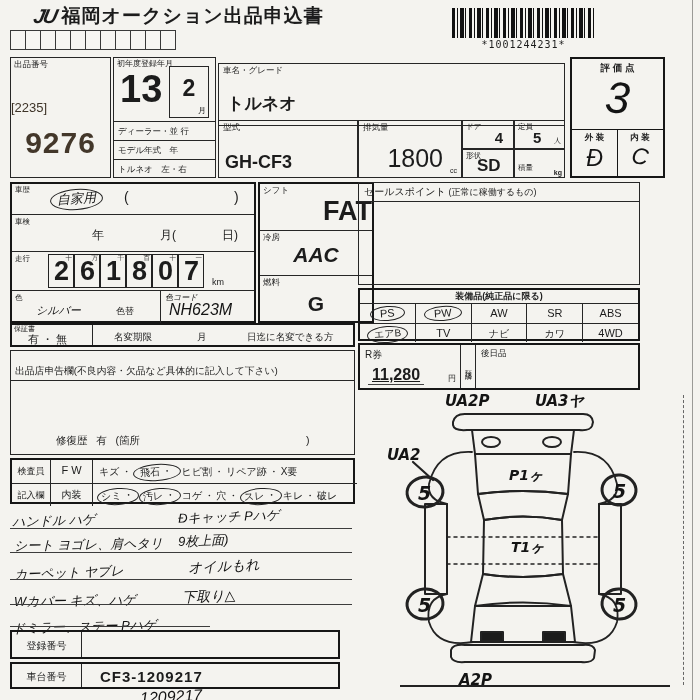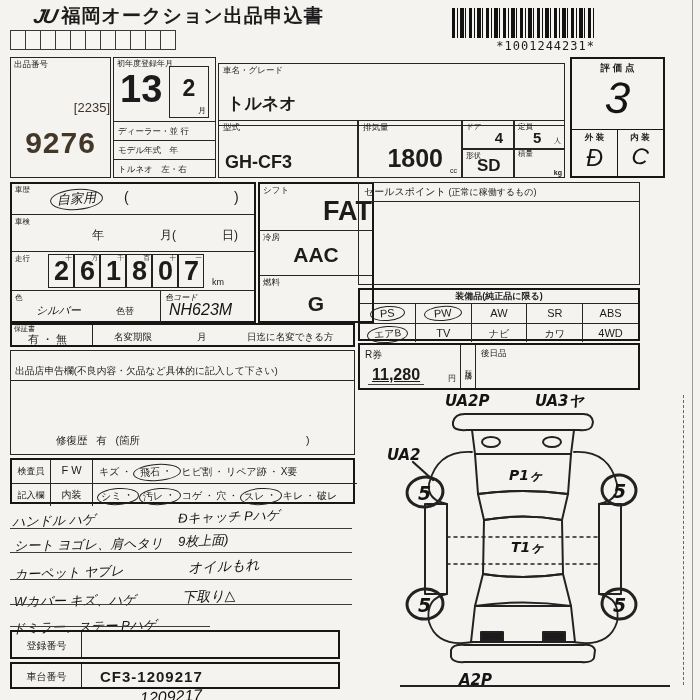--- a/index.html
+++ b/index.html
@@ -41,25 +41,25 @@
       <div class="chk"></div>
       <div class="chk"></div>
       <div class="chk"></div>
       <div class="chk"></div>
       <div class="chk"></div>
       <div class="chk"></div>
       <div class="chk"></div>
   </div>
 
   <div class="barcode"></div>
-  <div class="abs" style="left:452px;top:39px;width:143px;text-align:right;font-family:'DejaVu Sans Mono',monospace;font-size:12px;letter-spacing:1px;">*1001244231*</div>
+  <div class="abs" style="left:452px;top:39px;width:143px;text-align:center;font-family:'DejaVu Sans Mono',monospace;font-size:10px;letter-spacing:1px;">*1001244231*</div>
 
   <div class="bx" style="left:10px;top:57px;width:101px;height:121px;">
     <div class="lbl" style="position:absolute;left:3px;top:2px;">出品番号</div>
-    <div style="position:absolute;left:0;top:42px;width:100%;text-align:right;font-size:13px;color:#3d3327;">[2235]</div>
+    <div style="position:absolute;left:0;top:42px;width:100%;text-align:left;font-size:13px;color:#3d3327;">[2235]</div>
     <div style="position:absolute;left:0;top:68px;width:100%;text-align:center;font-size:30px;font-weight:bold;color:#43372a;letter-spacing:1px;">9276</div>
   </div>
 
   <div class="bx" style="left:113px;top:57px;width:103px;height:121px;">
     <div class="lbl" style="position:absolute;left:3px;top:2px;font-size:8px;">初年度登録年月</div>
     <div style="position:absolute;left:6px;top:10px;font-size:38px;font-weight:bold;">13</div>
     <div class="bx" style="left:55px;top:8px;width:40px;height:52px;border-width:1.2px;">
       <div style="position:absolute;left:0;top:8px;width:100%;text-align:center;font-size:23px;font-weight:bold;">2</div>
       <div style="position:absolute;right:2px;bottom:1px;font-size:8px;">月</div>
     </div>
@@ -72,38 +72,38 @@
     <div class="lbl" style="position:absolute;left:4px;top:2px;">車名・グレード</div>
     <div style="position:absolute;left:8px;bottom:10px;font-size:17px;font-weight:bold;">トルネオ</div>
   </div>
 
   <div class="bx" style="left:218px;top:120px;width:140px;height:58px;">
     <div class="lbl" style="position:absolute;left:4px;top:2px;">型式</div>
     <div style="position:absolute;left:6px;bottom:4px;font-size:18px;font-weight:bold;">GH-CF3</div>
   </div>
   <div class="bx" style="left:358px;top:120px;width:104px;height:58px;">
     <div class="lbl" style="position:absolute;left:4px;top:2px;">排気量</div>
-    <div style="position:absolute;right:18px;bottom:4px;font-size:25px;font-weight:bold;">1800</div>
+    <div style="position:absolute;right:18px;bottom:4px;font-size:25px;font-weight:normal;">1800</div>
     <div style="position:absolute;right:4px;bottom:3px;font-size:7px;">cc</div>
   </div>
   <div class="bx" style="left:462px;top:120px;width:52px;height:29px;">
     <span class="lbl" style="position:absolute;left:3px;top:2px;font-size:7.5px;">ドア</span>
     <span style="position:absolute;right:10px;bottom:2px;font-size:15px;font-weight:bold;">4</span>
   </div>
   <div class="bx" style="left:514px;top:120px;width:51px;height:29px;">
     <span class="lbl" style="position:absolute;left:3px;top:2px;font-size:7.5px;">定員</span>
     <span style="position:absolute;left:18px;bottom:2px;font-size:15px;font-weight:bold;">5</span>
     <span style="position:absolute;right:3px;bottom:2px;font-size:7px;">人</span>
   </div>
   <div class="bx" style="left:462px;top:149px;width:52px;height:29px;">
     <span class="lbl" style="position:absolute;left:3px;top:2px;font-size:7.5px;">形状</span>
     <span style="position:absolute;left:14px;bottom:1px;font-size:17px;font-weight:bold;">SD</span>
   </div>
   <div class="bx" style="left:514px;top:149px;width:51px;height:29px;">
-    <span class="lbl" style="position:absolute;left:3px;top:0;font-size:7.5px;">積量</span>
+    <span class="lbl" style="position:absolute;left:3px;top:14px;font-size:7.5px;">積量</span>
     <span style="position:absolute;right:2px;bottom:1px;font-size:7px;font-weight:bold;">kg</span>
   </div>
 
   <div class="bx2" style="left:570px;top:57px;width:95px;height:121px;">
     <div style="position:absolute;left:0;top:3px;width:100%;text-align:center;font-size:9.5px;font-weight:bold;">評 価 点</div>
     <div class="hand" style="position:absolute;left:0;top:14px;width:100%;text-align:center;font-size:44px;transform:rotate(4deg);">3</div>
     <div style="position:absolute;left:0;top:70px;width:100%;border-top:1.4px solid #161616;"></div>
     <div style="position:absolute;left:45px;top:70px;height:48px;border-left:1.4px solid #161616;"></div>
     <div style="position:absolute;left:0;top:73px;width:45px;text-align:center;font-size:8.5px;font-weight:bold;">外 装</div>
     <div style="position:absolute;left:45px;top:73px;width:46px;text-align:center;font-size:8.5px;font-weight:bold;">内 装</div>
@@ -165,21 +165,21 @@
     </div>
   </div>
 
   <div class="bx2" style="left:258px;top:182px;width:116px;height:141px;">
     <div style="position:absolute;left:0;top:0;width:100%;height:46px;">
       <span class="lbl" style="position:absolute;left:3px;top:2px;">シフト</span>
       <div style="position:absolute;left:0;top:12px;width:100%;text-align:right;font-size:27px;font-weight:bold;">FAT</div>
     </div>
     <div style="position:absolute;left:0;top:46px;width:100%;height:45px;border-top:1.2px solid #262626;box-sizing:border-box;">
       <span class="lbl" style="position:absolute;left:3px;top:2px;">冷房</span>
-      <div style="position:absolute;left:0;top:12px;width:100%;text-align:center;font-size:21px;font-weight:bold;">AAC</div>
+      <div style="position:absolute;left:0;top:12px;width:100%;text-align:center;font-size:21px;font-weight:bold;font-style:italic;">AAC</div>
     </div>
     <div style="position:absolute;left:0;top:91px;width:100%;height:50px;border-top:1.2px solid #262626;box-sizing:border-box;">
       <span class="lbl" style="position:absolute;left:3px;top:2px;">燃料</span>
       <div style="position:absolute;left:0;top:16px;width:100%;text-align:center;font-size:21px;font-weight:bold;">G</div>
     </div>
   </div>
 
   <div class="bx2" style="left:10px;top:323px;width:345px;height:24px;">
     <div style="position:absolute;left:0;top:0;width:81px;height:100%;border-right:1.2px solid #262626;box-sizing:border-box;">
       <span class="lbl" style="position:absolute;left:2px;top:0px;font-size:7px;">保証書</span>

